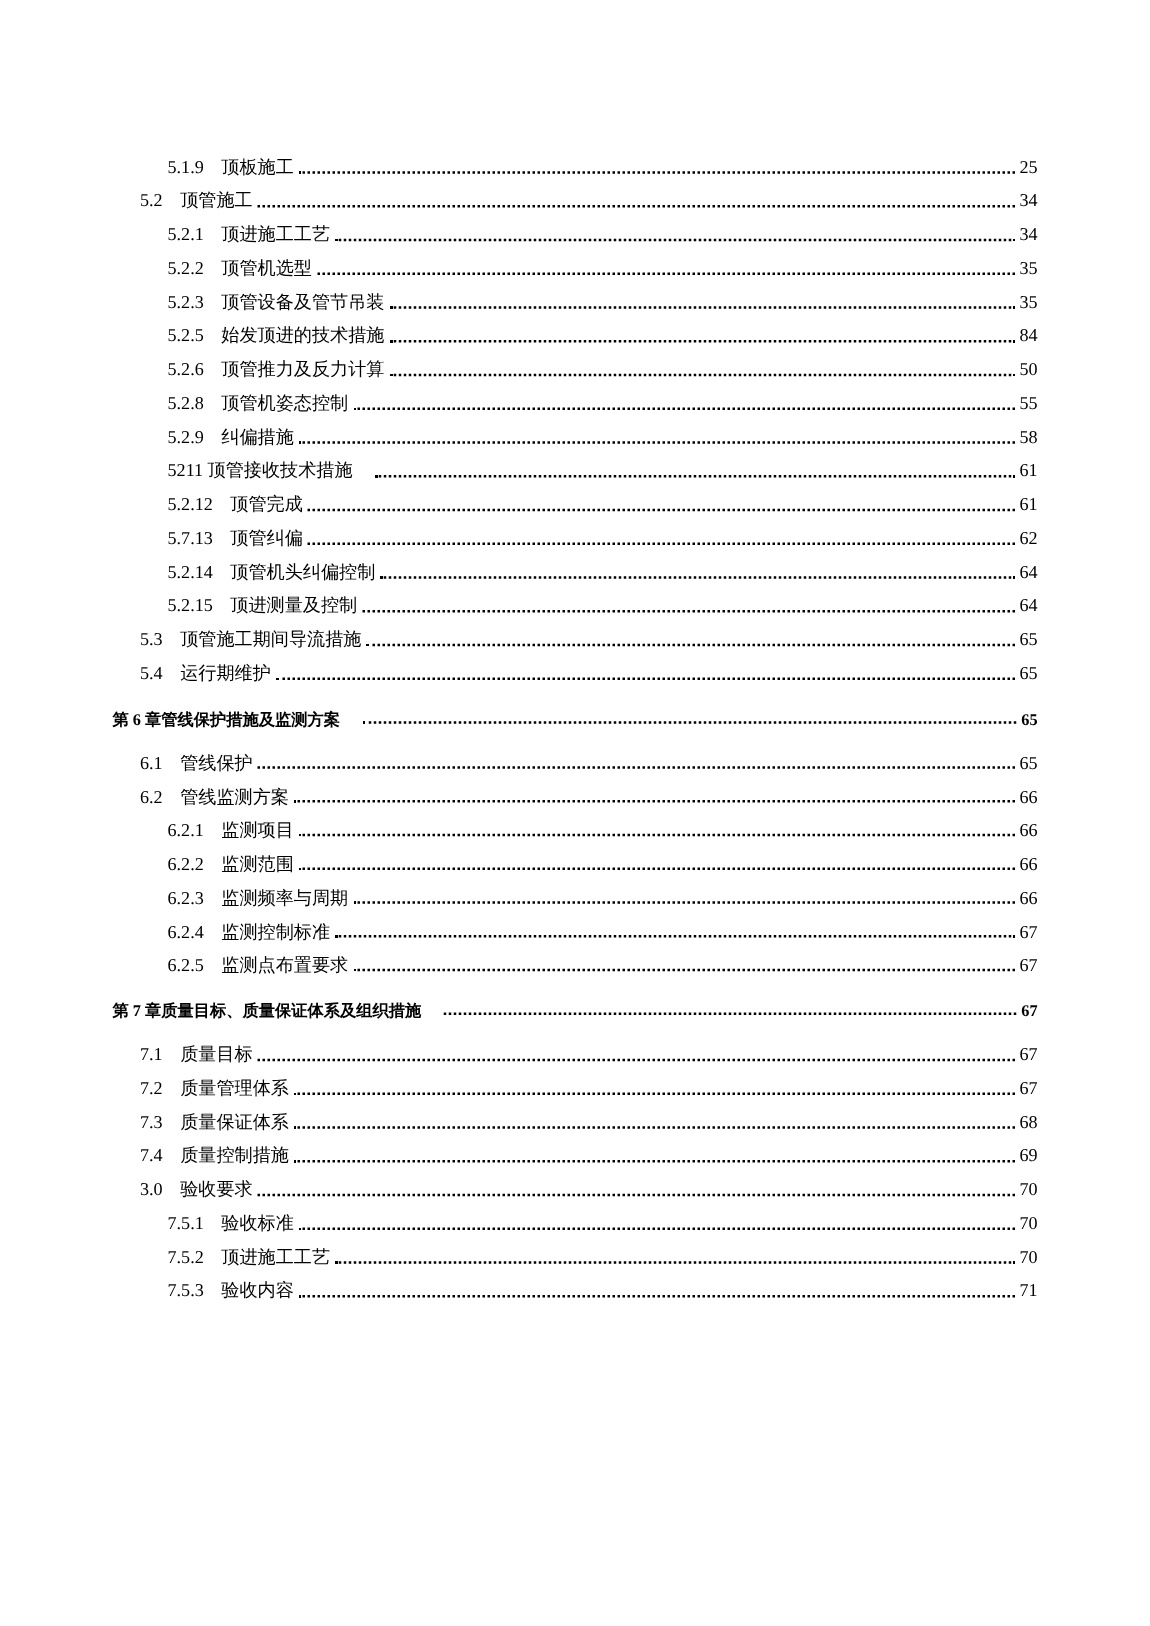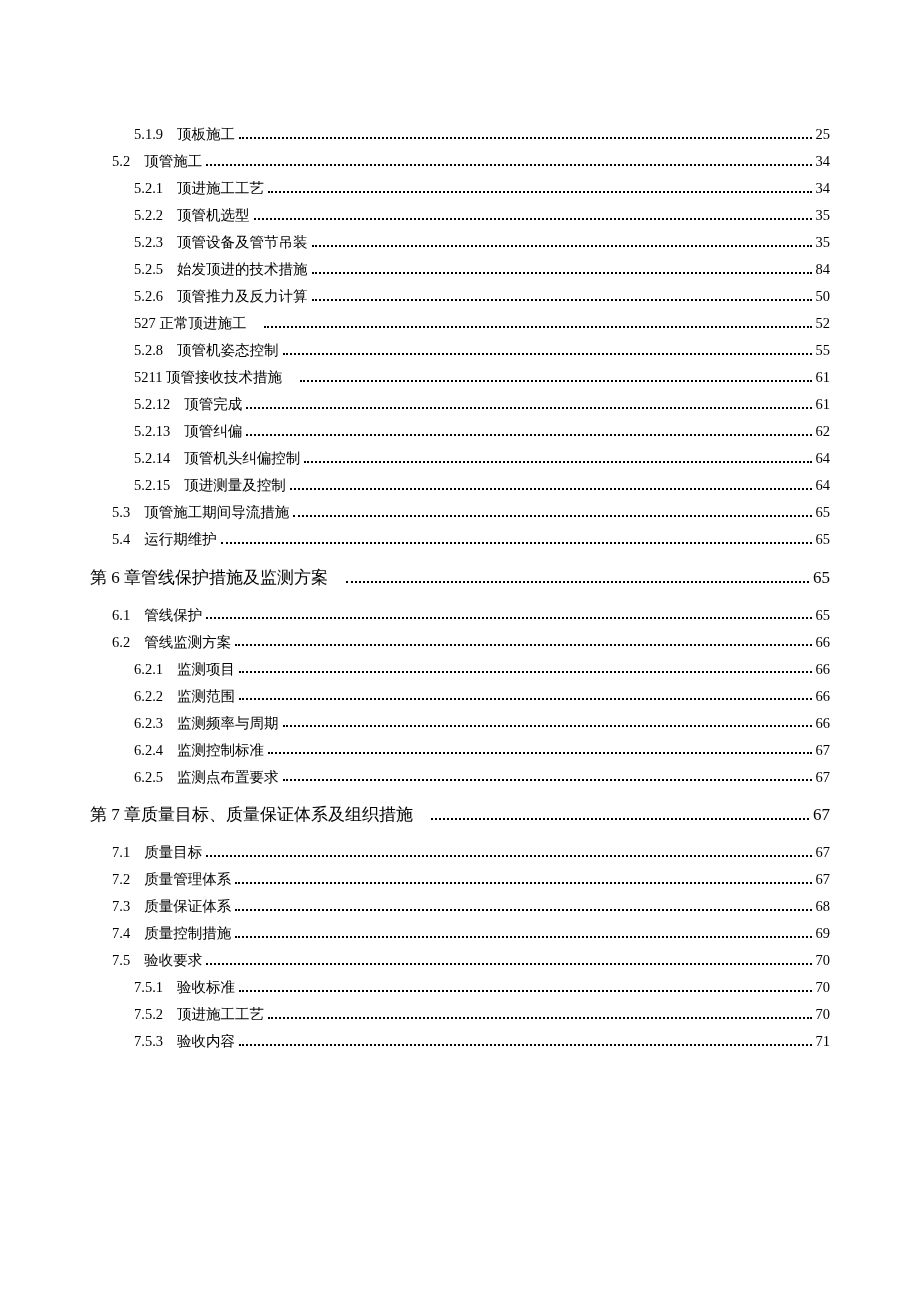--- a/index.html
+++ b/index.html
@@ -19,22 +19,22 @@
   }
   .toc-row {
     display: flex;
     align-items: baseline;
     font-size: 14.5px;
     line-height: 1;
     margin-bottom: 12.5px;
     white-space: nowrap;
   }
   .chapter-row {
-    font-weight: 400;
-    font-size: 17px;
+    font-weight: 700;
+    font-size: 13px;
     margin-top: 22px;
     margin-bottom: 22px;
   }
   .indent-1 { padding-left: 22px; }
   .indent-2 { padding-left: 44px; }
   .num {
     margin-right: 14px;
     flex: 0 0 auto;
   }
   .title-text {
@@ -96,43 +96,44 @@
         <span class="dots"></span>
         <span class="pg">84</span>
       </div>
       <div class="toc-row indent-2">
         <span class="num">5.2.6</span>
         <span class="title-text">顶管推力及反力计算</span>
         <span class="dots"></span>
         <span class="pg">50</span>
       </div>
       <div class="toc-row indent-2">
-        <span class="num">527 正常顶进施工</span>
-        <span class="dots"></span>
-        <span class="pg">52</span>
-      </div>
-      <div class="toc-row indent-2">
         <span class="num">5.2.8</span>
         <span class="title-text">顶管机姿态控制</span>
         <span class="dots"></span>
         <span class="pg">55</span>
       </div>
       <div class="toc-row indent-2">
+        <span class="num">5.2.9</span>
+        <span class="title-text">纠偏措施</span>
+        <span class="dots"></span>
+        <span class="pg">58</span>
+      </div>
+      <div class="toc-row indent-2">
         <span class="num">5211 顶管接收技术措施</span>
         <span class="dots"></span>
         <span class="pg">61</span>
       </div>
       <div class="toc-row indent-2">
         <span class="num">5.2.12</span>
         <span class="title-text">顶管完成</span>
         <span class="dots"></span>
         <span class="pg">61</span>
       </div>
       <div class="toc-row indent-2">
-        <span class="num">5.2.13</span>
+        <span class="num">5.7.13</span>
         <span class="title-text">顶管纠偏</span>
         <span class="dots"></span>
         <span class="pg">62</span>
       </div>
       <div class="toc-row indent-2">
         <span class="num">5.2.14</span>
         <span class="title-text">顶管机头纠偏控制</span>
         <span class="dots"></span>
         <span class="pg">64</span>
       </div>
@@ -224,21 +225,21 @@
         <span class="dots"></span>
         <span class="pg">68</span>
       </div>
       <div class="toc-row indent-1">
         <span class="num">7.4</span>
         <span class="title-text">质量控制措施</span>
         <span class="dots"></span>
         <span class="pg">69</span>
       </div>
       <div class="toc-row indent-1">
-        <span class="num">7.5</span>
+        <span class="num">3.0</span>
         <span class="title-text">验收要求</span>
         <span class="dots"></span>
         <span class="pg">70</span>
       </div>
       <div class="toc-row indent-2">
         <span class="num">7.5.1</span>
         <span class="title-text">验收标准</span>
         <span class="dots"></span>
         <span class="pg">70</span>
       </div>

